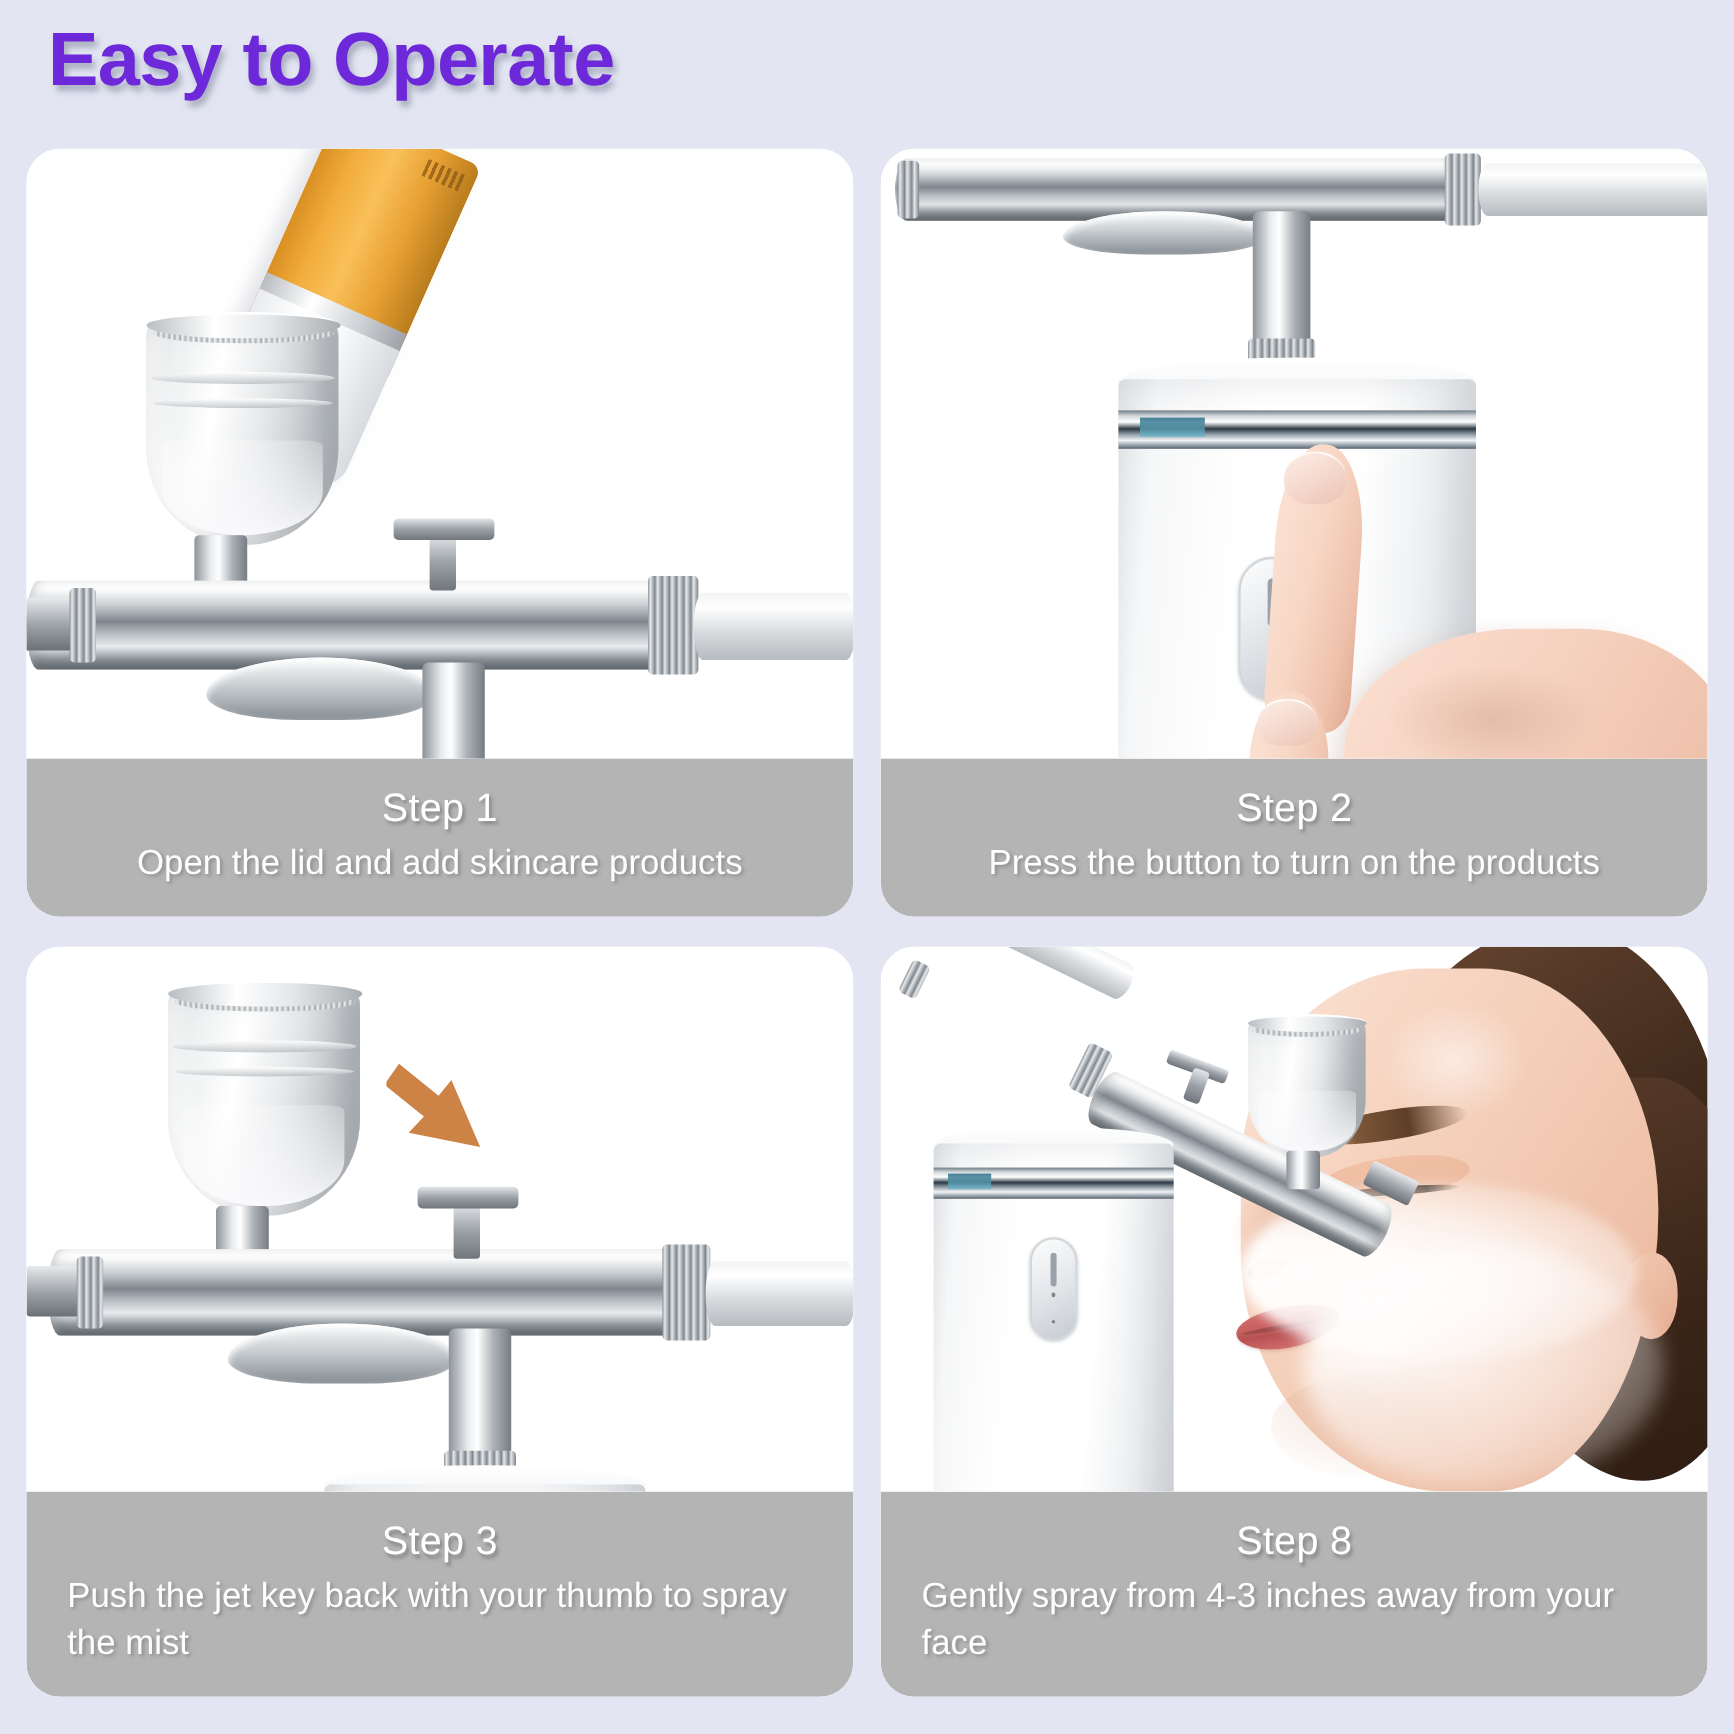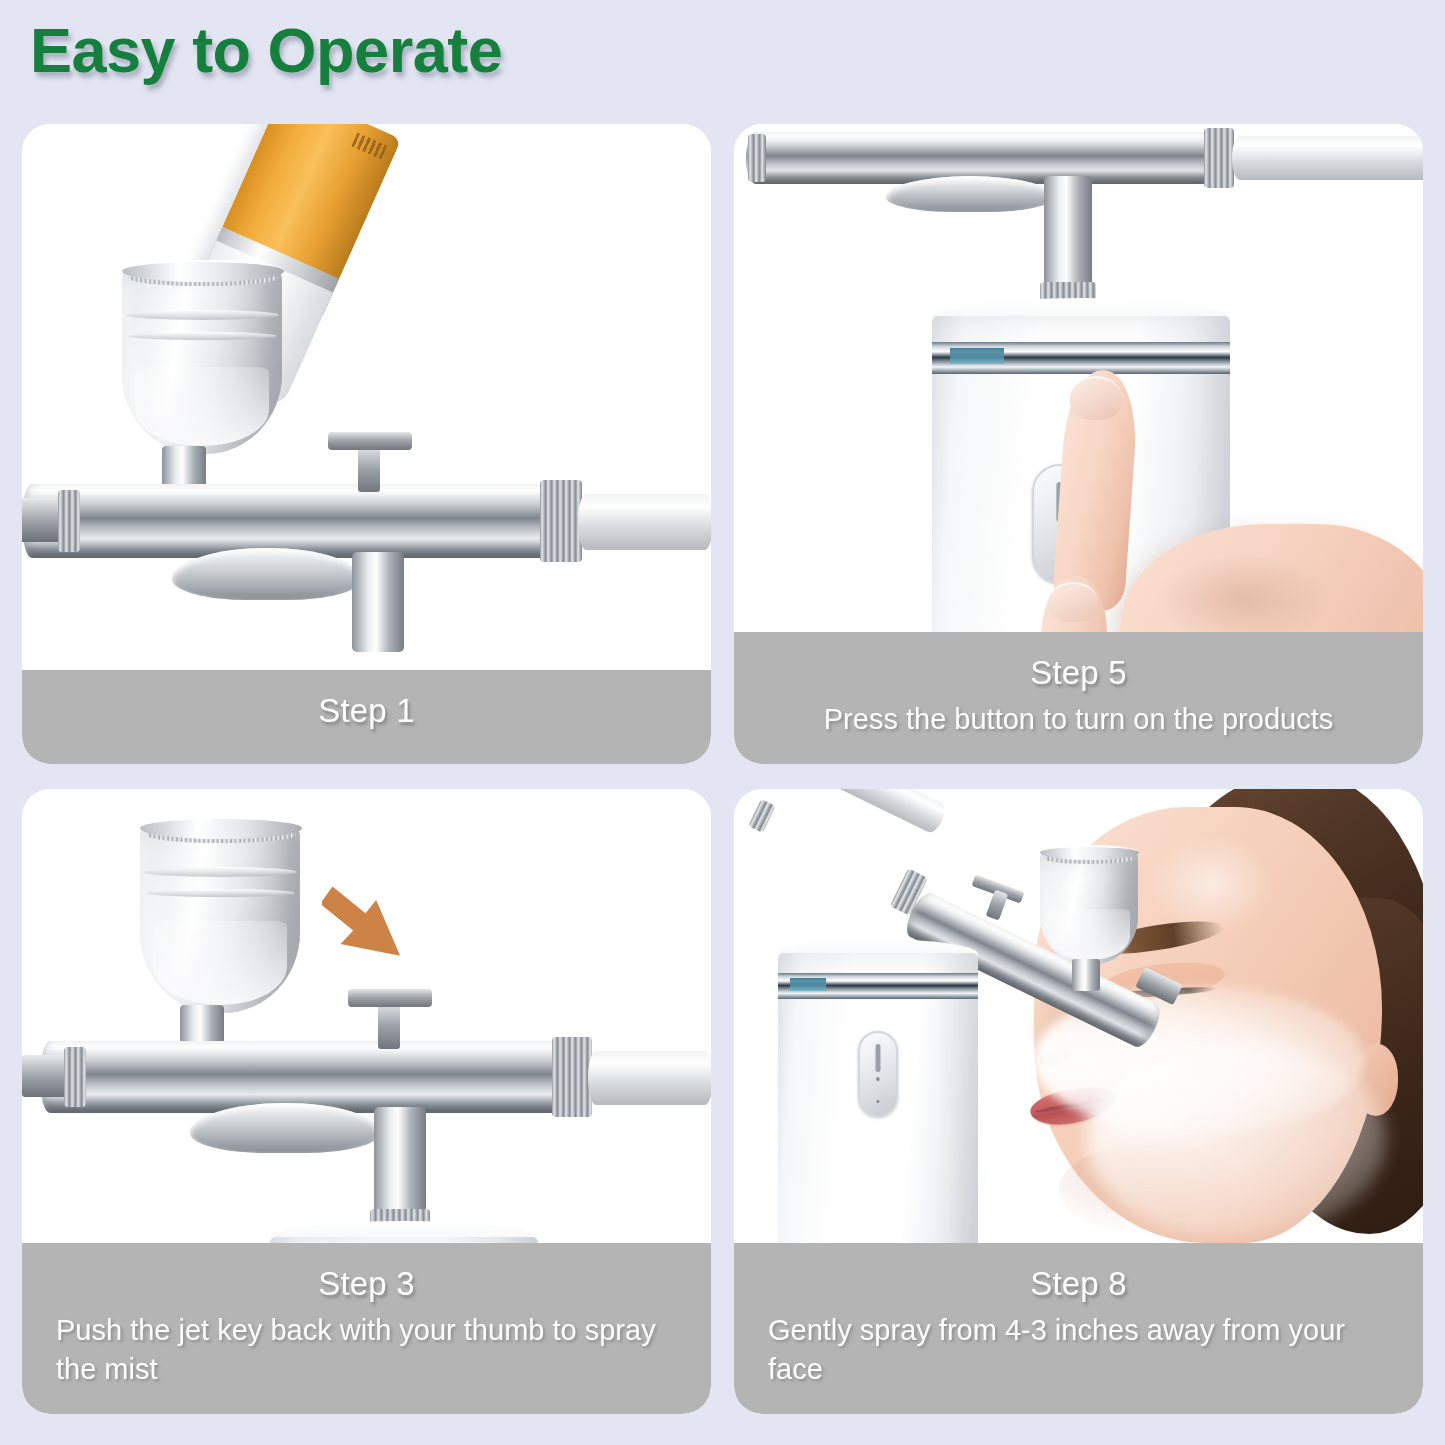--- a/index.html
+++ b/index.html
@@ -12,26 +12,26 @@
 
   body {
     background: #e3e6f2;
     font-family: "Liberation Sans", sans-serif;
     position: relative;
   }
 
   
   .page-title {
     position: absolute;
-    left: 30px;
+    left: 40px;
     top: 14px;
     font-size: 63px;
     font-weight: bold;
     letter-spacing: -0.5px;
-    color: #15803d;
+    color: #6d28d9;
     text-shadow: 3px 5px 5px rgba(120,125,150,0.55);
     white-space: nowrap;
   }
 
   
   .grid {
     position: absolute;
     left: 22px;
     top: 124px;
     width: 1401px;
@@ -462,20 +462,21 @@
         <div class="ab-trigger" style="left:150px; top:424px; width:190px; height:52px;"></div>
 
         <div class="ab-stem" style="left:330px; top:428px; width:52px; height:100px; border-radius:5px;"></div>
 
       </div>
 
     </div>
 
     <div class="caption">
       <span class="step-label">Step 1</span>
+      <span class="step-desc center">Open the lid and add skincare products</span>
     </div>
   </div>
 
   <div class="card">
     <div class="photo">
 
       <div class="airbrush">
         <div class="ab-barrel metal-body" style="left:12px; top:8px; width:470px; height:52px;"></div>
         <div class="ab-ring metal-knurl" style="left:470px; top:4px; width:30px; height:60px;"></div>
         <div class="ab-tail" style="left:498px; top:12px; width:200px; height:44px;"></div>
@@ -501,21 +502,21 @@
         <div class="finger" style="left:326px; top:246px; width:72px; height:240px; transform:rotate(4deg);"></div>
         <div class="nail" style="left:336px; top:252px; width:52px; height:44px;"></div>
         <div class="finger" style="left:306px; top:452px; width:66px; height:176px; transform:rotate(2deg);"></div>
         <div class="nail" style="left:314px; top:458px; width:50px; height:40px;"></div>
         <div class="knuckle-shade" style="left:420px; top:430px; width:180px; height:90px;"></div>
 
       </div>
     </div>
 
     <div class="caption">
-      <span class="step-label">Step 5</span>
+      <span class="step-label">Step 2</span>
       <span class="step-desc center">Press the button to turn on the products</span>
     </div>
   </div>
 
   <div class="card">
     <div class="photo">
 
       <div class="airbrush">
 
         <div class="ab-cup metal-cup" style="left:118px; top:32px; width:160px; height:192px;">

